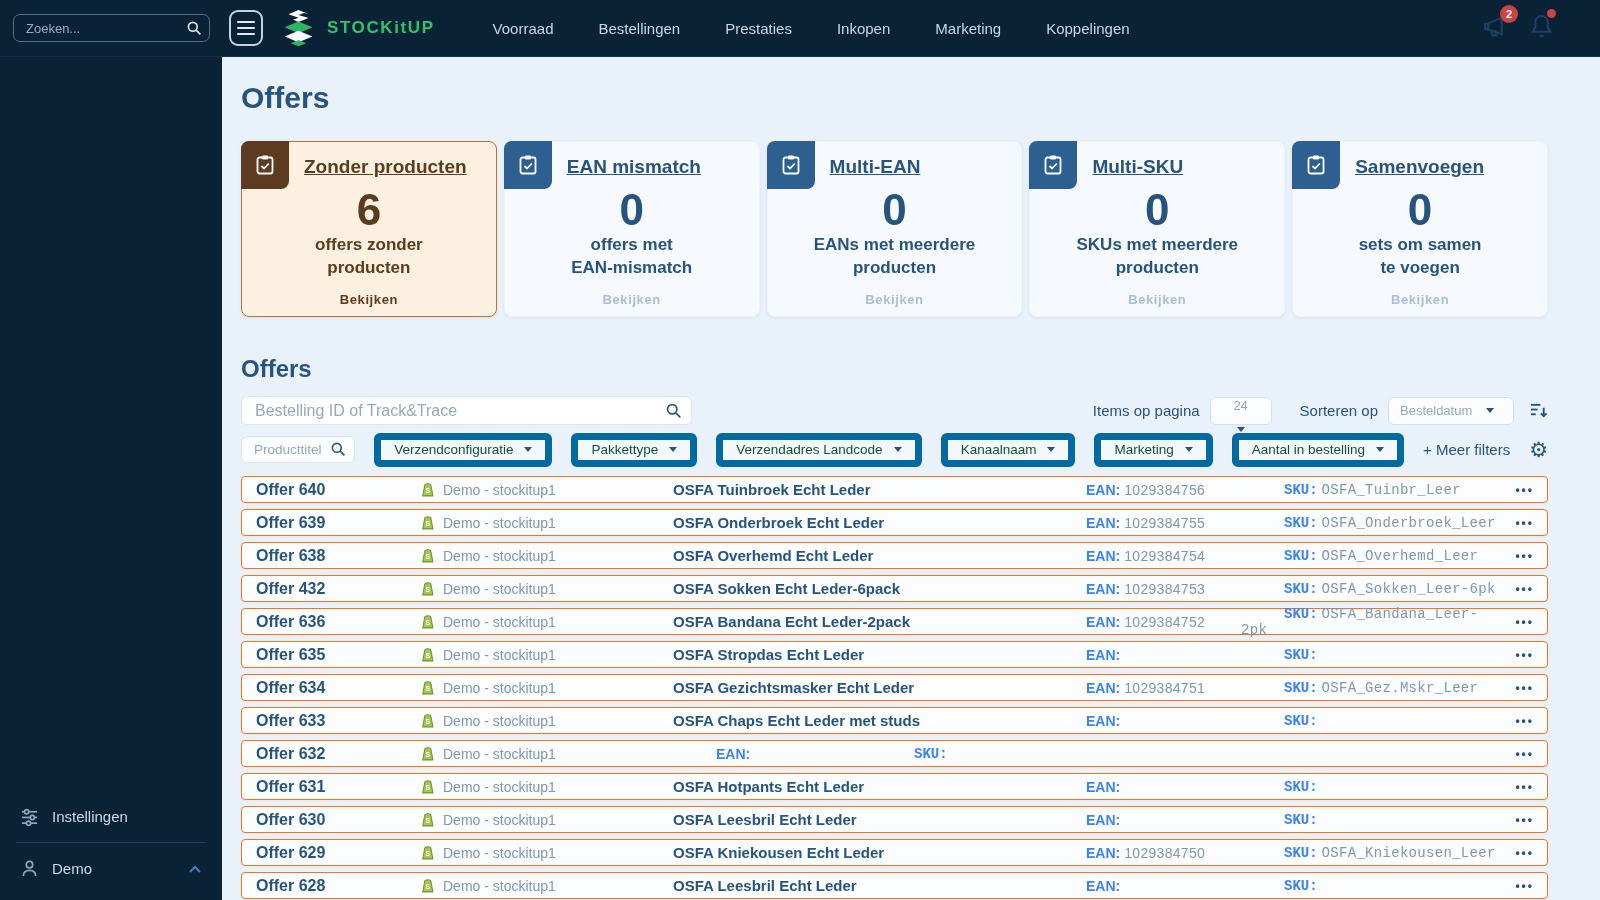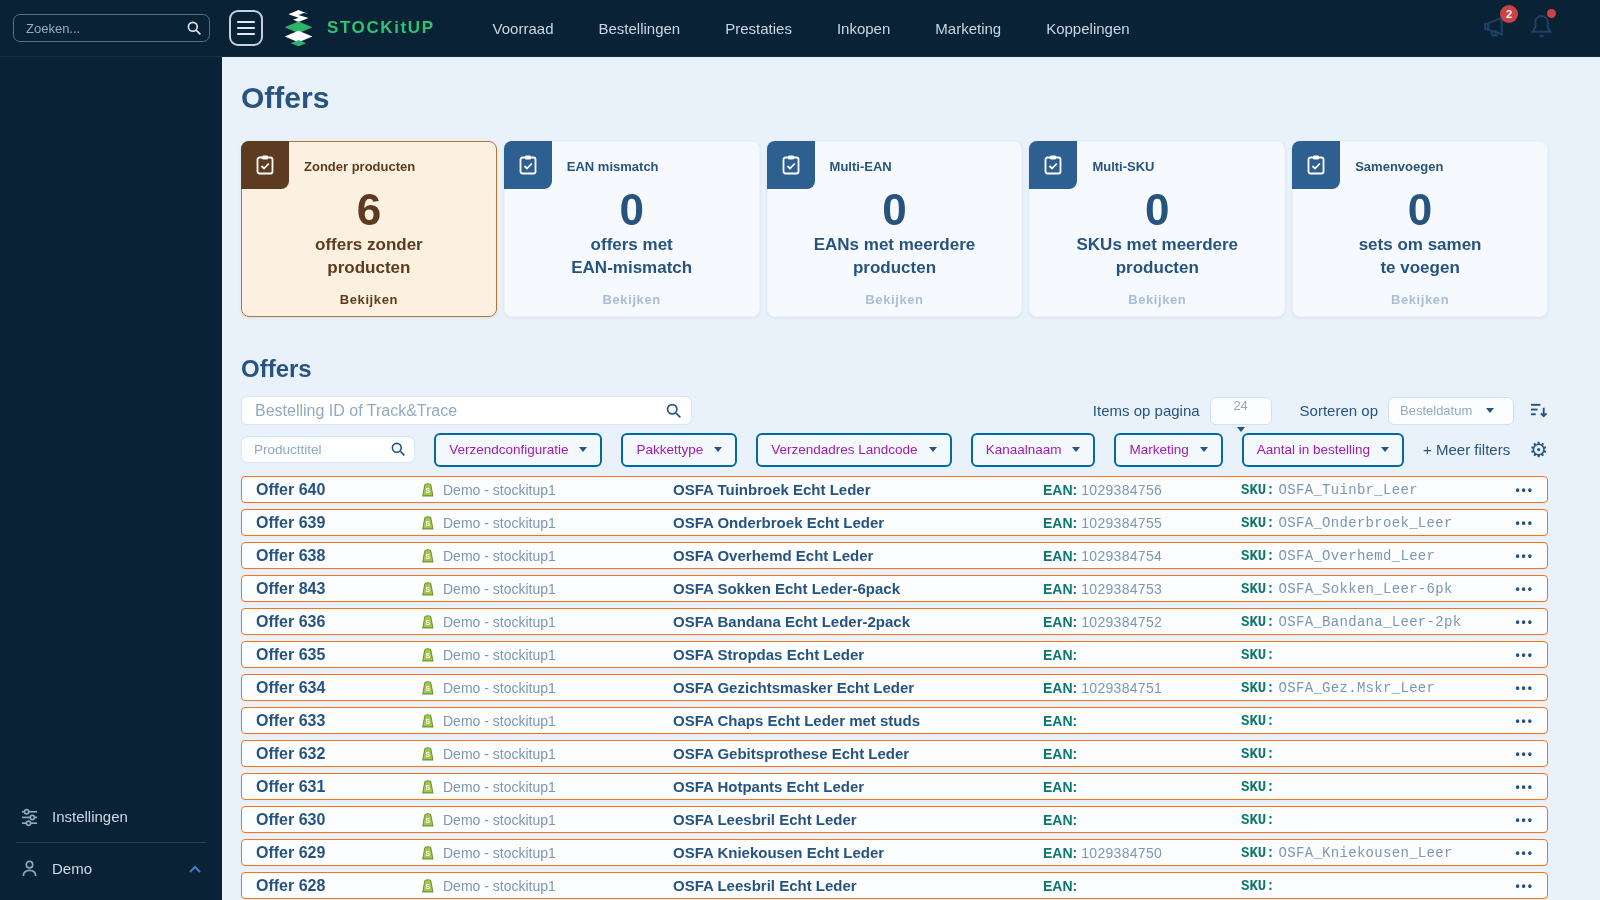--- a/index.html
+++ b/index.html
@@ -31,21 +31,21 @@
   .sb-item .chev { margin-left:auto; color:#3f7ec6; display:flex; }
 
   
   .main { position:absolute; left:222px; top:57px; right:0; bottom:0; background:#e9f1fa; padding:0 52px 0 19px; overflow:hidden; }
   .page-title { margin-top:22px; font-size:30px; line-height:38px; font-weight:700; color:#27547f; }
 
   
   .cards { display:flex; gap:7px; margin-top:24px; }
   .card { position:relative; width:256px; height:176px; border-radius:8px; background:#f6fafe; box-shadow:0 1px 3px rgba(60,95,140,.10); border:1px solid #eef4fa; cursor:pointer; color:#27547f; }
   .card-badge { position:absolute; top:-1px; left:-1px; width:48px; height:48px; background:#2d5f90; border-radius:8px 0 8px 0; display:flex; align-items:center; justify-content:center; color:#fff; }
-  .card-title { margin:13px 8px 0 62px; font-size:13px; font-weight:700; line-height:24px; white-space:nowrap; }
+  .card-title { margin:13px 8px 0 62px; font-size:19px; font-weight:700; line-height:24px; white-space:nowrap;text-decoration:underline; }
   .card-value { text-align:center; margin-top:8px; font-size:44px; font-weight:700; line-height:46px; }
   .card-desc { text-align:center; margin-top:1px; font-size:17px; font-weight:600; line-height:1.35; white-space:pre-line; }
   .card-action { position:absolute; bottom:9px; left:0; right:0; text-align:center; font-size:13px; font-weight:700; letter-spacing:.6px; color:#a9bed6; }
   .card.theme-active { background:#fcf0e0; border:1px solid #b9762f; color:#5d3b1e; }
   .card.theme-active .card-badge { background:#5d3b21; }
   .card.theme-active .card-action { color:#5d3b1e; }
 
   
   .section-title { margin-top:38px; font-size:24px; line-height:28px; font-weight:700; color:#27547f; }
   .frow { display:flex; align-items:center; margin-top:13px; }
@@ -60,33 +60,33 @@
   .sel-items { margin-left:10px; width:62px; justify-content:space-between;flex-direction:column; }
   .sort-label { margin-left:28px; }
   .sel-sort { margin-left:10px; width:126px; justify-content:flex-start; }
   .sort-ic { margin-left:15px; color:#27547f; display:flex; cursor:pointer; }
 
   .chips { display:flex; align-items:center; gap:19px; margin-top:11px; height:27px; }
   .chip-search { position:relative; width:266px; height:27px; }
   .chip-search input { width:100%; height:100%; background:#fdfeff; border:1px solid #d9e4f0; border-radius:6px; font-size:13.5px; color:#41648c; padding:0 32px 0 12px; outline:none; font-family:inherit; }
   .chip-search input::placeholder { color:#93a9c0; }
   .chip-search .sicon { position:absolute; right:9px; top:5px; color:#27547f; }
-  .chip { height:34px; background:#f3f8fd; border:2px solid #0369a1; border-radius:6px; display:flex; align-items:center; padding:0 13px; gap:11px; font-size:13.5px; color:#a21caf; cursor:pointer; white-space:nowrap; }
+  .chip { height:34px; background:#f3f8fd; border:7px solid #0369a1; border-radius:6px; display:flex; align-items:center; padding:0 13px; gap:11px; font-size:13.5px; color:#14532d; cursor:pointer; white-space:nowrap; }
   .more-filters { font-size:15px; color:#27547f; font-weight:500; cursor:pointer; white-space:nowrap; }
   .gear { margin-left:auto; font-size:21px; color:#27547f; cursor:pointer; line-height:21px; }
 
   
   .offer-table { margin-top:13px; }
   .trow { height:27px; margin-bottom:6px; background:#fbfdff; border:1px solid #f97316; border-radius:4px; display:flex; align-items:center; box-shadow:0 1px 2px rgba(120,150,190,.06); padding-left:14px; cursor:default; }
   .c-id { width:165px; font-size:16px; font-weight:700; color:#27547f; }
   .c-channel { width:252px; display:flex; align-items:center; gap:8px; font-size:14px; color:#7e97b1; }
   .c-product { width:370px; font-size:15px; font-weight:700; color:#27547f; }
   .c-ean { width:198px; font-size:14px; }
   .c-sku { flex:1; font-size:14px;font-family:Liberation Mono, monospace; }
-  .lbl { font-weight:700; color:#0f766e; }
+  .lbl { font-weight:700; color:#3b82f6;margin-left:43px; }
   .val { color:#7e97b1; margin-left:4px; letter-spacing:.3px; }
   .c-menu { width:44px; text-align:right; padding-right:13px; font-size:12px; font-weight:700; letter-spacing:2px; color:#27547f; cursor:pointer; }
 </style>
 </head>
 <body>
 
 <header class="topbar">
   <div class="tb-search">
     <input placeholder="Zoeken..." style="">
     <span class="sicon">
@@ -379,21 +379,21 @@
         <span class="c-product">OSFA Overhemd Echt Leder</span>
         <span class="c-ean">
           <span class="lbl">EAN:</span><span class="val">1029384754</span>
         </span>
         <span class="c-sku">
           <span class="lbl">SKU:</span><span class="val">OSFA_Overhemd_Leer</span>
         </span>
         <span class="c-menu">•••</span>
       </div>
       <div class="trow">
-        <span class="c-id">Offer 843</span>
+        <span class="c-id">Offer 432</span>
         <span class="c-channel">
           <span style="display:flex;">
             <svg width="14" height="15" viewBox="0 0 18 20">
               <path d="M4.5 5 C4.5 1.5 13 1.5 13 5 L15.5 18.5 L2 18.5 Z" fill="#a6c74c" stroke="#6d9433" stroke-width="1.4"></path>
               <text x="8.6" y="15" font-size="9" font-weight="bold" fill="#ffffff" text-anchor="middle" font-family="Liberation Sans, sans-serif">S</text>
             </svg>
           </span>
           <span>Demo - stockitup1</span>
         </span>
         <span class="c-product">OSFA Sokken Echt Leder-6pack</span>
@@ -489,21 +489,20 @@
         <span class="c-id">Offer 632</span>
         <span class="c-channel">
           <span style="display:flex;">
             <svg width="14" height="15" viewBox="0 0 18 20">
               <path d="M4.5 5 C4.5 1.5 13 1.5 13 5 L15.5 18.5 L2 18.5 Z" fill="#a6c74c" stroke="#6d9433" stroke-width="1.4"></path>
               <text x="8.6" y="15" font-size="9" font-weight="bold" fill="#ffffff" text-anchor="middle" font-family="Liberation Sans, sans-serif">S</text>
             </svg>
           </span>
           <span>Demo - stockitup1</span>
         </span>
-        <span class="c-product">OSFA Gebitsprothese Echt Leder</span>
         <span class="c-ean">
           <span class="lbl">EAN:</span><span class="val"></span>
         </span>
         <span class="c-sku">
           <span class="lbl">SKU:</span><span class="val"></span>
         </span>
         <span class="c-menu">•••</span>
       </div>
       <div class="trow">
         <span class="c-id">Offer 631</span>

